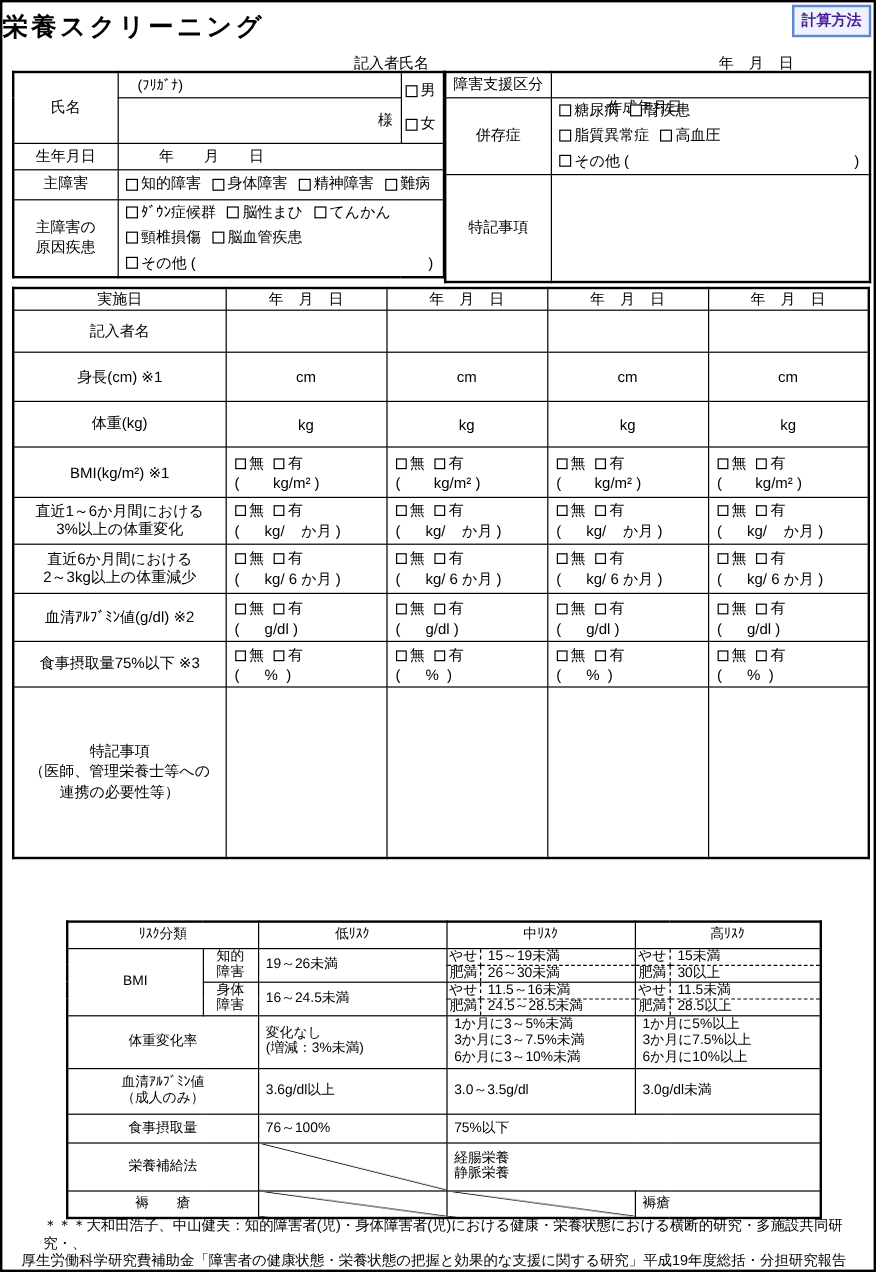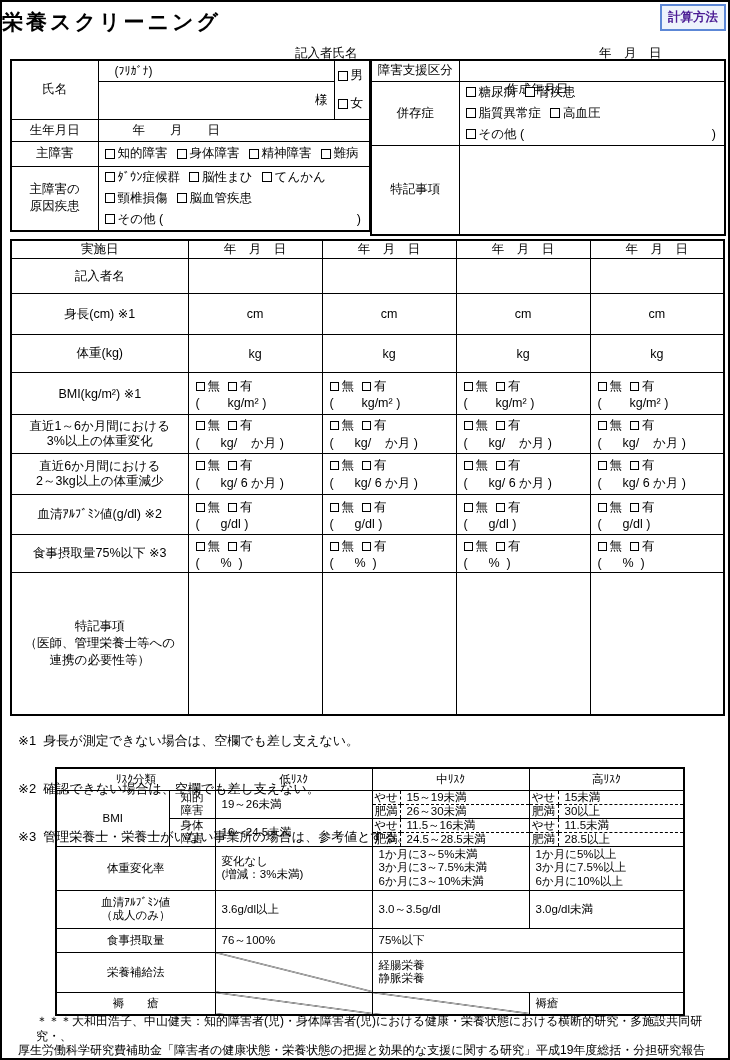--- a/index.html
+++ b/index.html
@@ -537,25 +537,20 @@
         <div>連携の必要性等）</div>
       </td>
       <td class="inp"></td>
           <td class="inp"></td>
           <td class="inp"></td>
           <td class="inp"></td>
     </tr>
   </tbody>
     </table>
 
-  <div class="notes">
-    <div>※1  身長が測定できない場合は、空欄でも差し支えない。</div>
-    <div>※2  確認できない場合は、空欄でも差し支えない。</div>
-    <div>※3  管理栄養士・栄養士がいない事業所の場合は、参考値とする。</div>
-  </div>
 
 
   <table class="reftbl outer2">
     <colgroup>
       <col style="width:113px">
         <col style="width:46px">
         <col style="width:157px">
       <col style="width:28px">
         <col style="width:129px">
         <col style="width:29px">

